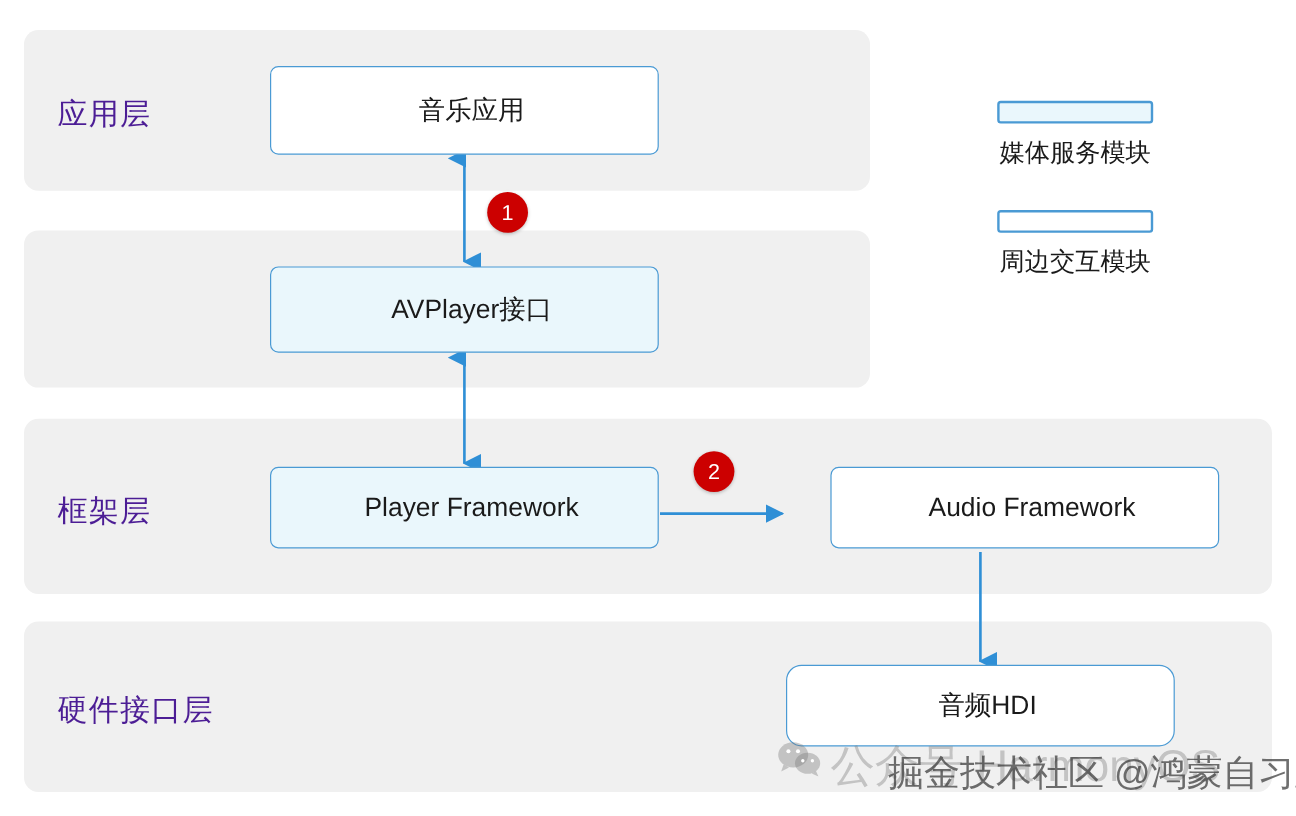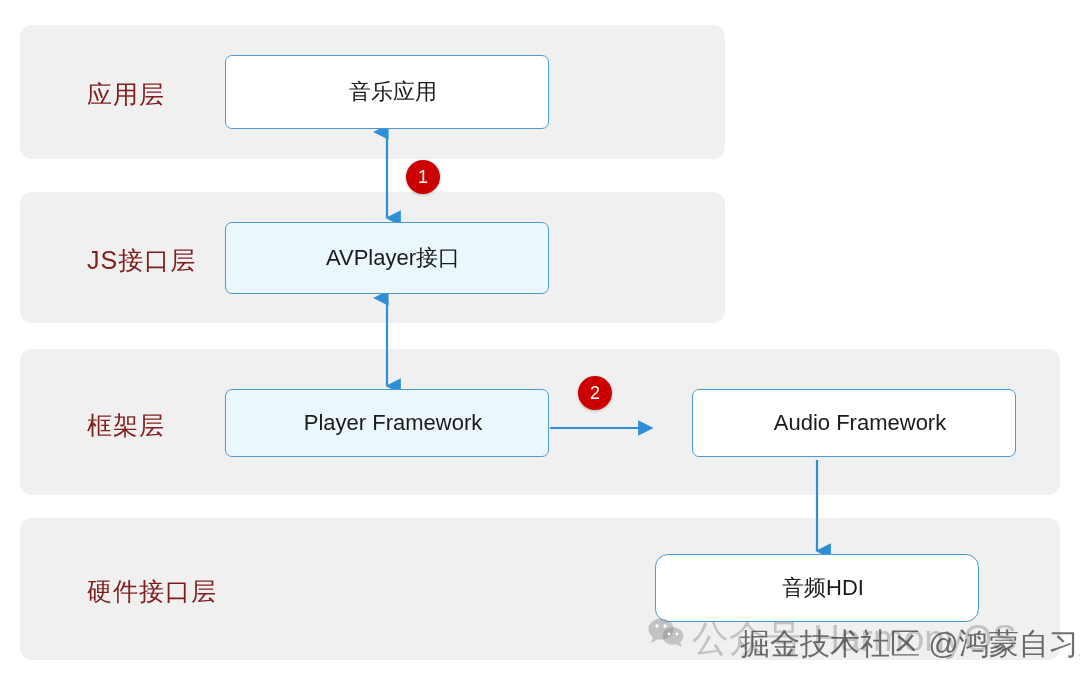--- a/index.html
+++ b/index.html
@@ -24,25 +24,24 @@
   }
 
   
   .band {
     position: absolute;
     background: #f0f0f0;
     border-radius: 12px;
   }
   .band-label {
     position: absolute;
-    color: #7f1d1d;
+    color: #4c1d95;
     font-size: 25px;
     letter-spacing: 1px;
     white-space: nowrap;
-    margin-left: 39px;
   }
 
   
   .node {
     position: absolute;
     box-sizing: border-box;
     border: 1.6px solid #4a9ad4;
     border-radius: 7px;
     display: flex;
     align-items: center;
@@ -132,21 +131,20 @@
 </style>
 </head>
 <body>
 
 <div id="canvas">
 
   <div class="band" style="left:20px; top:25px; width:705px; height:134px;"></div>
   <div class="band-label" style="left:48px; top:78px;">应用层</div>
 
   <div class="band" style="left:20px; top:192px; width:705px; height:131px;"></div>
-  <div class="band-label" style="left:48px; top:244px;">JS接口层</div>
 
   <div class="band" style="left:20px; top:349px; width:1040px; height:146px;"></div>
   <div class="band-label" style="left:48px; top:409px;">框架层</div>
 
   <div class="band" style="left:20px; top:518px; width:1040px; height:142px;"></div>
   <div class="band-label" style="left:48px; top:575px;">硬件接口层</div>
 
   <svg class="conn" style="left:0; top:0; width:1080px; height:680px;">
     <defs>
       <marker id="arrow-up" viewBox="0 0 10 10" refX="5" refY="9" markerWidth="7" markerHeight="7" orient="auto-start-reverse">
@@ -202,20 +200,30 @@
   </div>
 
   <div class="badge" style="left:406px; top:160px;">
     <span>1</span>
   </div>
 
   <div class="badge" style="left:578px; top:376px;">
     <span>2</span>
   </div>
 
+  <div class="legend">
+    <div class="legend-row">
+      <div class="legend-swatch fill-media"></div>
+      <div class="legend-text">媒体服务模块</div>
+    </div>
+    <div class="legend-row">
+      <div class="legend-swatch fill-periph"></div>
+      <div class="legend-text">周边交互模块</div>
+    </div>
+  </div>
 
   <div class="wm wm-back">
     <span class="wechat-glyph">
       <svg width="36" height="30" viewBox="0 0 36 30">
         <ellipse cx="13" cy="12" rx="12.5" ry="10.5" fill="rgba(120,120,120,.38)"></ellipse>
         <path d="M5 20 L3 26 L9.5 22.5 Z" fill="rgba(120,120,120,.38)"></path>
         <ellipse cx="25" cy="19" rx="10.5" ry="8.8" fill="rgba(120,120,120,.38)"></ellipse>
         <path d="M32 25.5 L34 30 L28.5 27.5 Z" fill="rgba(120,120,120,.38)"></path>
         <circle cx="9" cy="9" r="1.7" fill="#ffffff"></circle>
         <circle cx="17" cy="9" r="1.7" fill="#ffffff"></circle>

